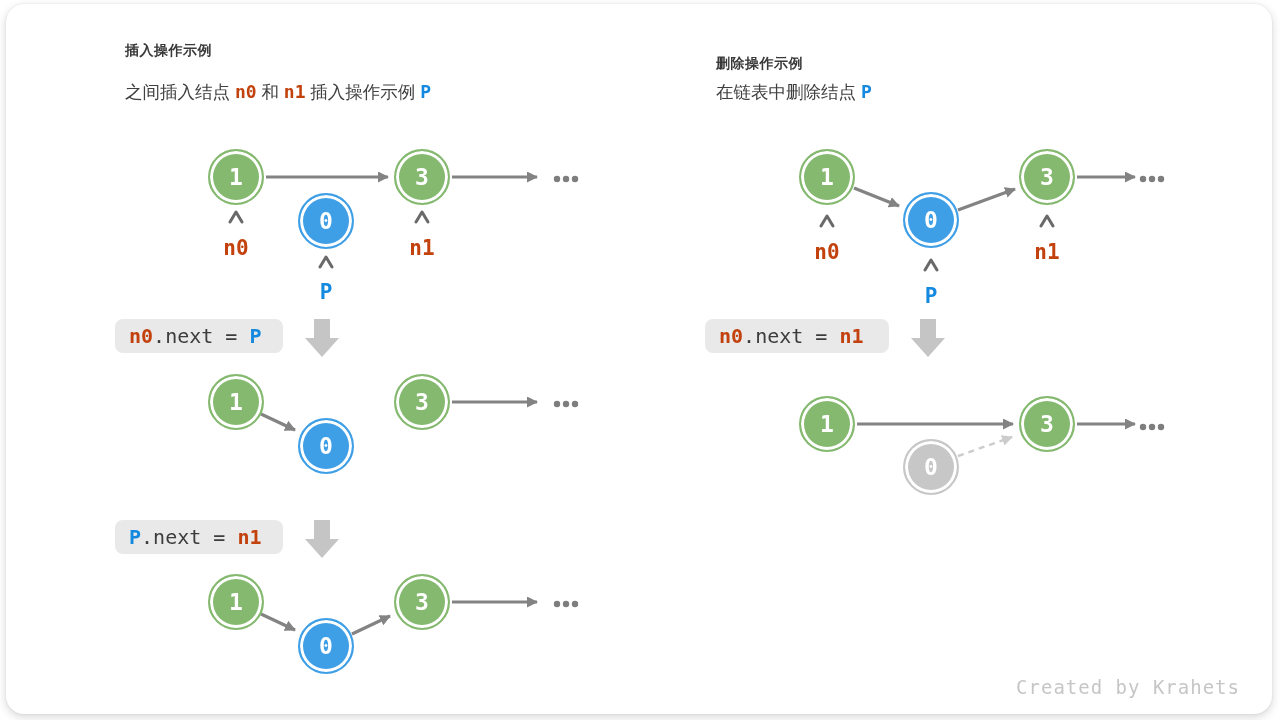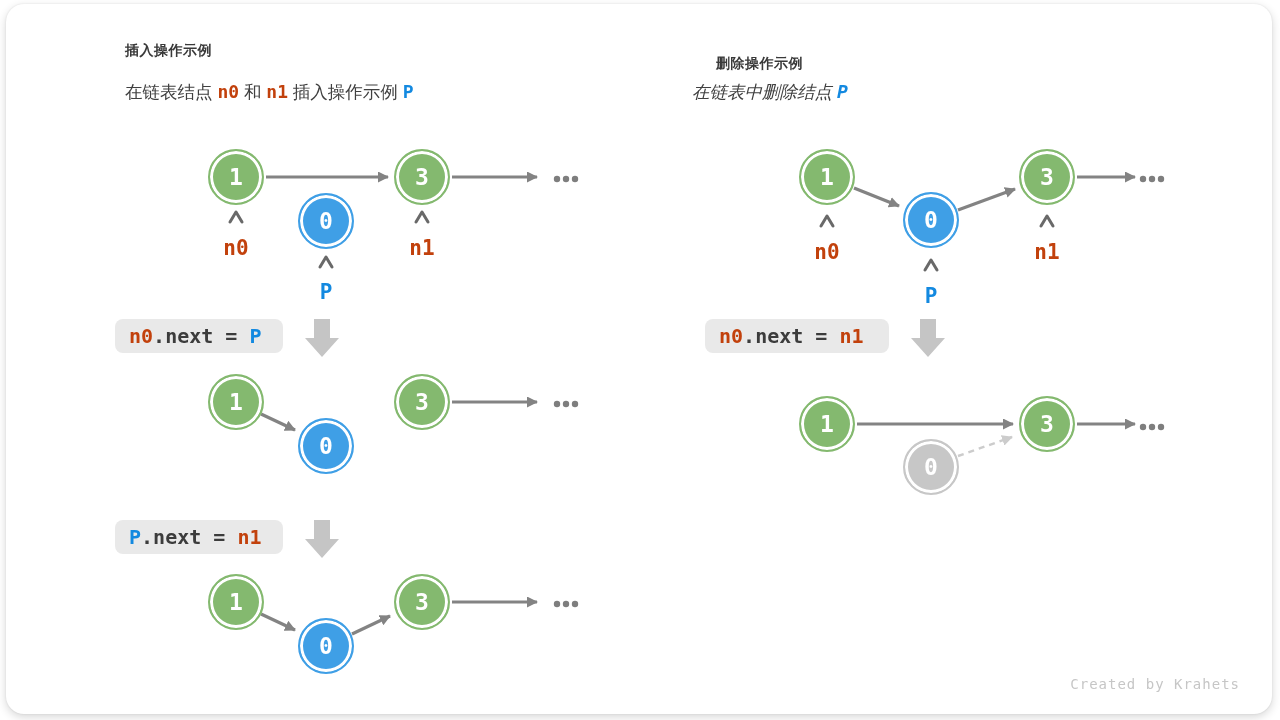--- a/index.html
+++ b/index.html
@@ -6,33 +6,33 @@
   body{width:1280px;height:720px;overflow:hidden;font-family:"Liberation Sans",sans-serif;position:relative;}
   .card{position:absolute;left:6px;top:4px;width:1266px;height:710px;background:#fff;border-radius:18px;
         box-shadow:0 3px 10px rgba(0,0,0,.16),0 0 2px rgba(0,0,0,.10);}
   .stage{position:absolute;left:-6px;top:-4px;width:1280px;height:720px;}
   .art{position:absolute;left:0;top:0;pointer-events:none;}
   .title{position:absolute;font-size:14px;font-weight:bold;color:#393939;letter-spacing:.5px;}
   .subtitle{position:absolute;font-size:17.5px;color:#404040;white-space:pre;}
   .subtitle .tok{font-family:"DejaVu Sans Mono",monospace;font-weight:bold;font-size:18px;}
   .tok-green{color:#c2410c;}
   .tok-blue{color:#1389e0;}
-  .tok-dark{color:#3c3c3c;font-weight:bold;}
+  .tok-dark{color:#3c3c3c;font-weight:normal;}
   .node{position:absolute;width:56px;height:56px;border-radius:50%;box-sizing:border-box;border:2px solid;
         box-shadow:inset 0 0 0 3px #fff;display:flex;align-items:center;justify-content:center;
         font-family:"DejaVu Sans Mono",monospace;font-weight:bold;font-size:23px;color:#fff;}
   .node.green{background:#84b96f;border-color:#84b96f;}
   .node.blue{background:#3f9fe6;border-color:#3f9fe6;}
   .node.gray{background:#c7c7c7;border-color:#c7c7c7;}
   .ptr-label{position:absolute;transform:translate(-50%,-50%);font-family:"DejaVu Sans Mono",monospace;
         font-weight:bold;font-size:21px;}
   .code-box{position:absolute;height:34px;background:#e9e9e9;border-radius:8px;display:flex;align-items:center;
         padding:0 14px;box-sizing:border-box;font-family:"DejaVu Sans Mono",monospace;font-size:20px;
         white-space:pre;font-weight:bold;}
-  .watermark{position:absolute;right:40px;top:676px;font-family:"DejaVu Sans Mono",monospace;font-size:14px;
+  .watermark{position:absolute;right:40px;top:676px;font-family:"DejaVu Sans Mono",monospace;font-size:19px;
         color:#c6c6c6;letter-spacing:1px;}
 </style>
 </head>
 <body>
 
 <div class="card">
 <div class="stage">
 
   <svg class="art" width="1280" height="720" viewBox="0 0 1280 720">
     <defs>
@@ -103,21 +103,21 @@
       </g>
       <g aria-label="...">
         <circle cx="1143" cy="427" r="3.2"></circle>
             <circle cx="1152" cy="427" r="3.2"></circle>
             <circle cx="1161" cy="427" r="3.2"></circle>
       </g>
     </g>
   </svg>
 
   <div class="title" style="left:125px;top:42px;">插入操作示例</div>
-  <div class="subtitle" style="left:125px;top:80px;"><span class="seg">在链表结点 </span><span class="seg tok tok-green">n0</span><span class="seg"> 和 </span><span class="seg tok tok-green">n1</span><span class="seg"> 插入操作示例 </span><span class="seg tok tok-blue">P</span></div>
+  <div class="subtitle" style="left:125px;top:80px;"><span class="seg">之间插入结点 </span><span class="seg tok tok-green">n0</span><span class="seg"> 和 </span><span class="seg tok tok-green">n1</span><span class="seg"> 插入操作示例 </span><span class="seg tok tok-blue">P</span></div>
 
   <div class="node green" style="left:208px;top:149px;">
         <span>1</span>
       </div>
   <div class="node blue" style="left:298px;top:193px;">
         <span>0</span>
       </div>
   <div class="node green" style="left:394px;top:149px;">
         <span>3</span>
       </div>
@@ -143,21 +143,21 @@
         <span>1</span>
       </div>
   <div class="node blue" style="left:298px;top:618px;">
         <span>0</span>
       </div>
   <div class="node green" style="left:394px;top:574px;">
         <span>3</span>
       </div>
 
   <div class="title" style="left:716px;top:55px;">删除操作示例</div>
-  <div class="subtitle" style="left:692px;top:80px;font-style:italic;"><span class="seg">在链表中删除结点 </span><span class="seg tok tok-blue">P</span></div>
+  <div class="subtitle" style="left:716px;top:80px;"><span class="seg">在链表中删除结点 </span><span class="seg tok tok-blue">P</span></div>
 
   <div class="node green" style="left:799px;top:149px;">
         <span>1</span>
       </div>
   <div class="node blue" style="left:903px;top:192px;">
         <span>0</span>
       </div>
   <div class="node green" style="left:1019px;top:149px;">
         <span>3</span>
       </div>

